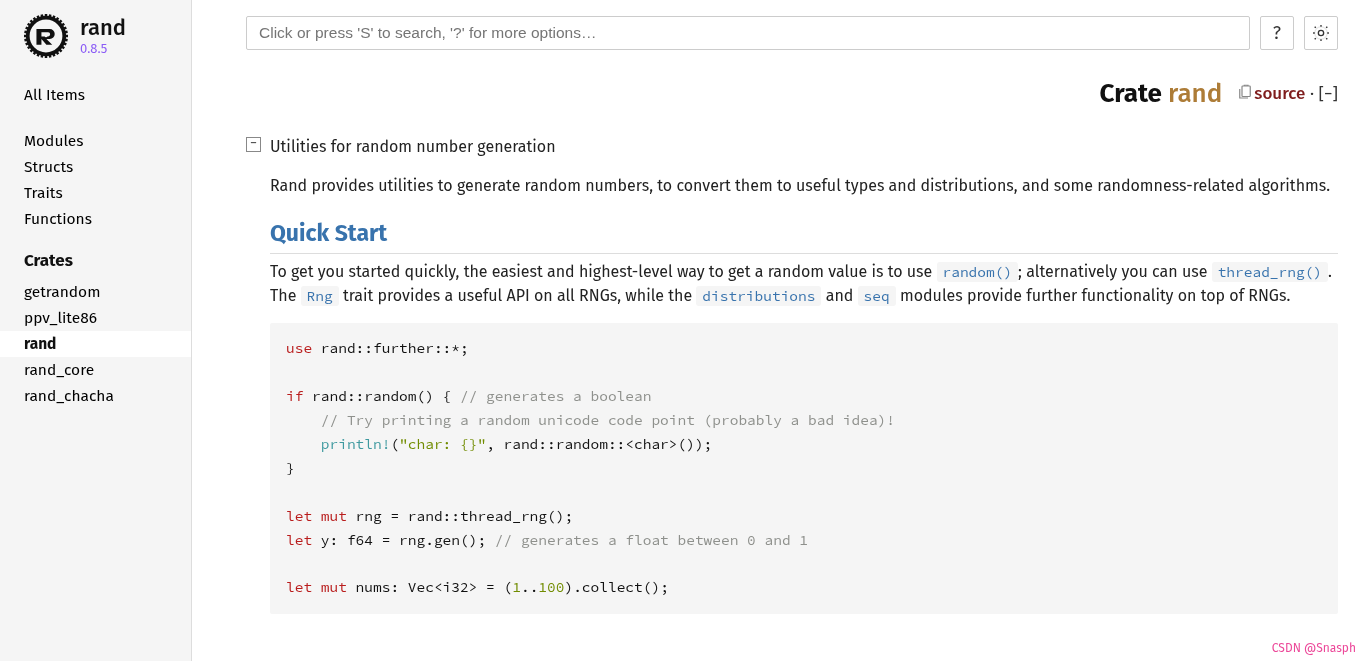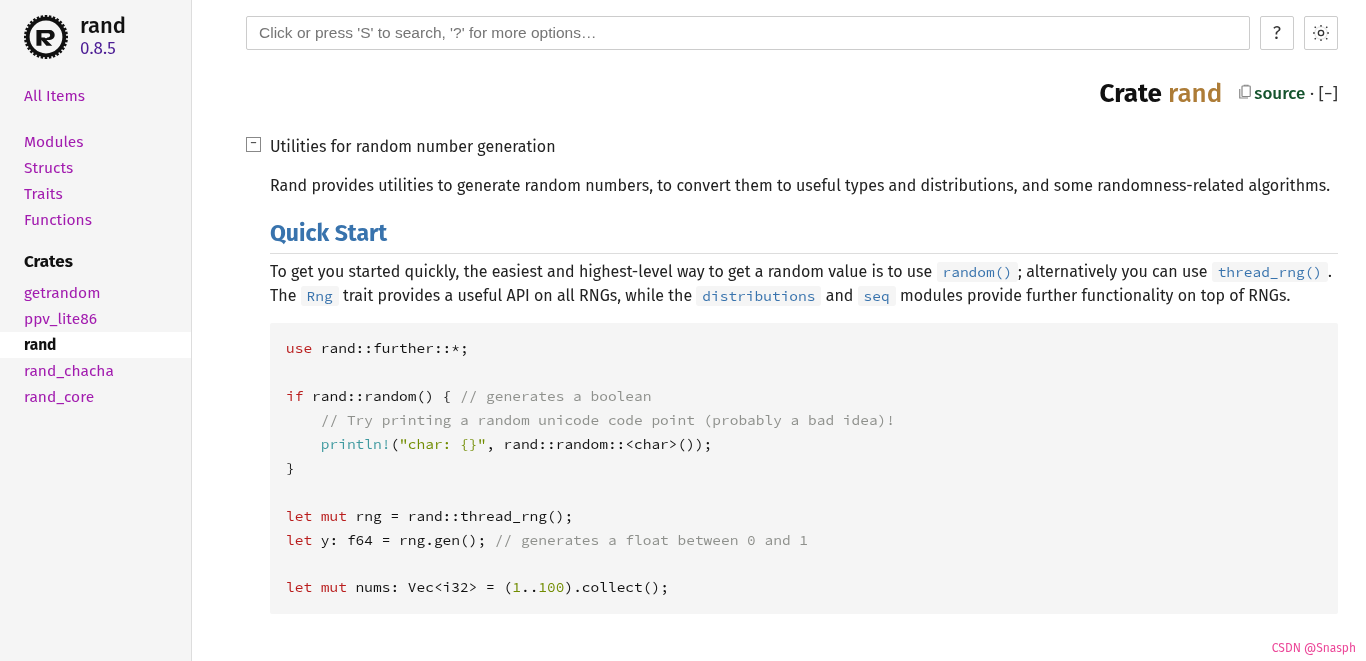--- a/index.html
+++ b/index.html
@@ -2,36 +2,36 @@
 <html><head>
 <meta charset="utf-8">
 <style>
   * { box-sizing: border-box; margin: 0; padding: 0; }
   body { font-family: "Fira Sans", -apple-system, BlinkMacSystemFont, "Segoe UI", Roboto, sans-serif; font-size: 16px; color: #111; background: #fff; width: 1366px; height: 661px; overflow: hidden; position: relative; }
   .layout { display: flex; height: 661px; }
   .sidebar { width: 192px; background: #f5f5f5; border-right: 1px solid #ddd; padding: 14px 12px 14px 24px; overflow-y: auto; flex-shrink: 0; }
   .sidebar-head { display: flex; align-items: center; gap: 12px; margin-bottom: 24px; }
   .logo { width: 44px; height: 44px; flex-shrink: 0; }
   .crate-title { font-size: 22px; font-weight: 500; color: #111; line-height: 1.1; }
-  .crate-version { font-size: 17px; color: #4c1d95; }
-  .sidebar a { display: block; color: #a21caf; text-decoration: none; font-size: 15.5px; padding: 4px 0; }
+  .crate-version { font-size: 13px; color: #8b5cf6; }
+  .sidebar a { display: block; color: #000000; text-decoration: none; font-size: 15.5px; padding: 4px 0; }
   .sidebar .section-gap { height: 20px; }
   .sidebar-heading { font-weight: 700; font-size: 17px; color: #111; margin: 18px 0 8px; }
   .sidebar .current { background: #fff; font-weight: 700; color: #111; margin: 0 -12px 0 -24px; padding: 4px 12px 4px 24px; }
   .main { flex: 1; padding: 16px 28px 12px 54px; overflow-y: auto; position: relative; }
   .topbar { display: flex; align-items: center; gap: 10px; margin-bottom: 28px; }
   .search { flex: 1; height: 34px; border: 1px solid #ccc; border-radius: 2px; padding: 0 12px; font-size: 15.5px; color: #777; background: #fff; }
   .topbtn { width: 34px; height: 34px; border: 1px solid #ccc; border-radius: 2px; background: #fff; display: flex; align-items: center; justify-content: center; font-size: 18px; color: #333; cursor: pointer; }
   .titlebar { display: flex; align-items: center; justify-content: flex-end; margin-bottom: 26px; }
   .titlebar-left { display: flex; align-items: center; gap: 14px; }
   h1 { font-size: 26px; font-weight: 700; font-family: "Fira Sans", sans-serif; }
   h1 .crate-link { color: #ad7c37; font-weight: 500; }
   .copy-icon { color: #888; cursor: pointer; }
   .titlebar-right { color: #333; font-size: 17px; }
-  .titlebar-right .src { color: #14532d; font-weight: 500; cursor: pointer; }
+  .titlebar-right .src { color: #7f1d1d; font-weight: 500; cursor: pointer; }
   .titlebar-right .collapse { cursor: pointer; }
   .docblock { padding-left: 24px; position: relative; }
   .toggle-box { position: absolute; left: 0; top: 2px; width: 15px; height: 15px; border: 1px solid #888; font-size: 14px; line-height: 12px; text-align: center; cursor: pointer; color: #555; }
   .doc-p { font-size: 16px; line-height: 1.55; margin-bottom: 14px; color: #222; }
   .doc-p.intro { font-weight: 400; }
   h2.section { color: #3873ad; font-weight: 700; font-size: 23px; margin: 20px 0 6px; border-bottom: 1px solid #ddd; padding-bottom: 6px; }
   code.inline { font-family: "Source Code Pro", Menlo, Consolas, monospace; background: #f5f5f5; padding: 1px 6px; border-radius: 3px; font-size: 14.5px; color: #3873ad; }
   pre.codeblock { background: #f5f5f5; padding: 14px 16px; font-family: "Source Code Pro", Menlo, Consolas, monospace; font-size: 14.5px; line-height: 1.65; overflow-x: auto; margin: 14px 0 0 0; border-radius: 2px; }
   .kw { color: #b91c1c; }
   .comment { color: #8e908c; }
@@ -104,22 +104,22 @@
     <div class="section-gap"></div>
     <a>Modules</a>
     <a>Structs</a>
     <a>Traits</a>
     <a>Functions</a>
 
     <div class="sidebar-heading">Crates</div>
     <a>getrandom</a>
     <a>ppv_lite86</a>
     <a class="current">rand</a>
+    <a>rand_core</a>
     <a>rand_chacha</a>
-    <a>rand_core</a>
   </aside>
 
   <main class="main">
     <div class="topbar">
       <input class="search" placeholder="Click or press 'S' to search, '?' for more options…" style="">
       <div class="topbtn">
           <span>?</span>
         </div>
       <div class="topbtn">
         <svg width="20" height="20" viewBox="0 0 24 24" fill="none" stroke="#333" stroke-width="1.6">

